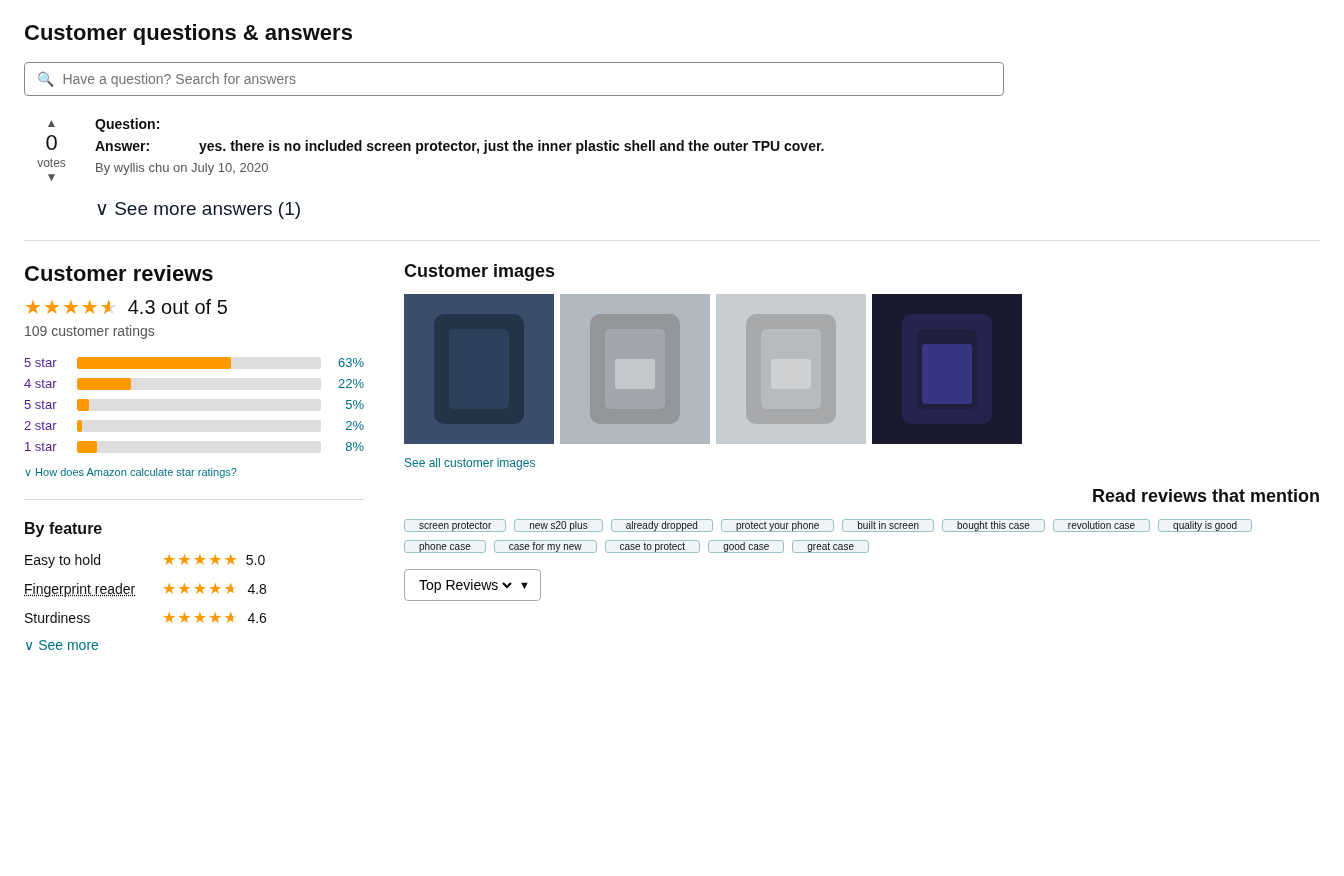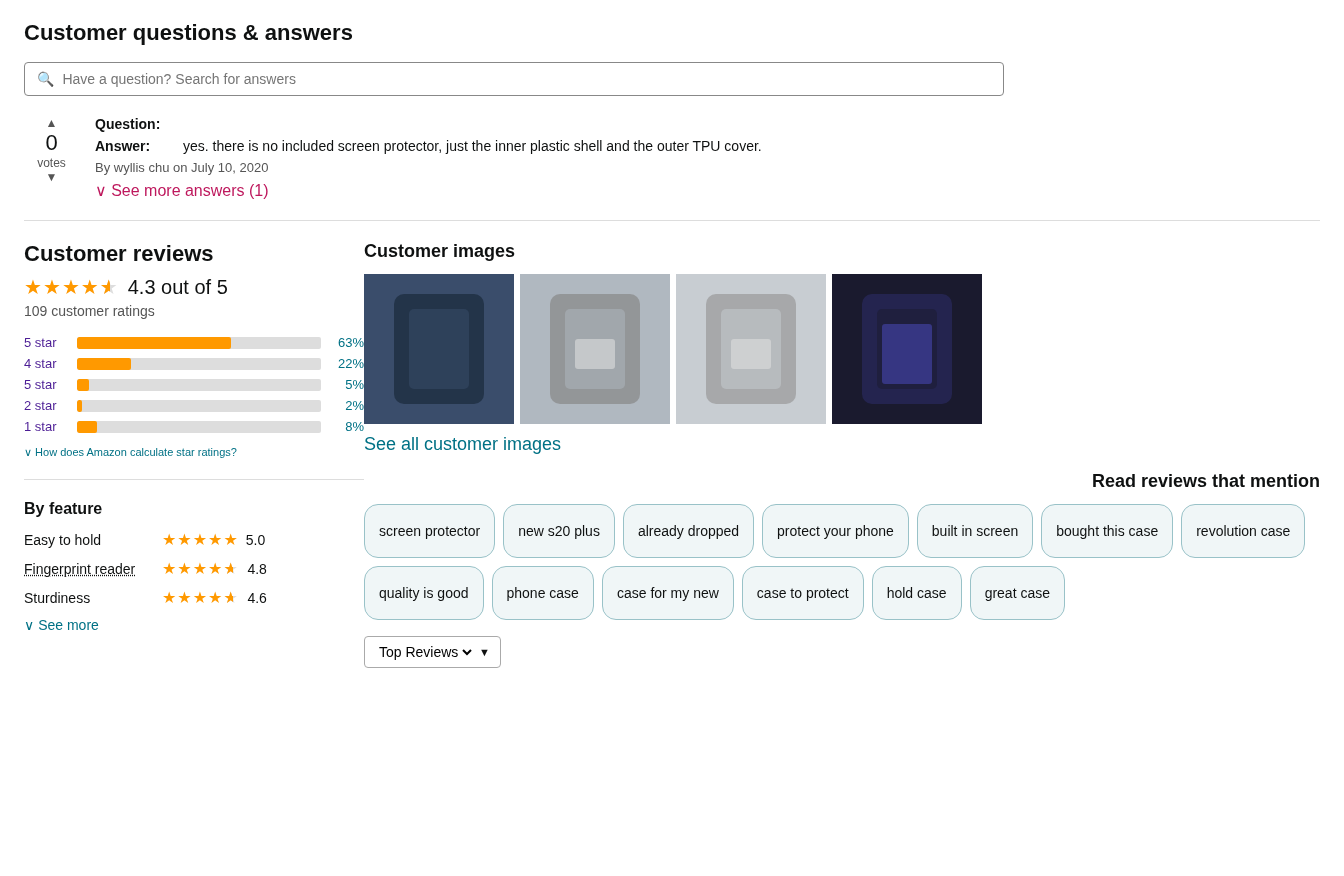--- a/index.html
+++ b/index.html
@@ -11,31 +11,31 @@
     .search-bar input { border: none; outline: none; font-size: 14px; color: #555; width: 100%; }
     .search-icon { margin-right: 8px; color: #555; }
 
     .qa-block { display: flex; gap: 16px; margin-bottom: 20px; }
     .vote-box { display: flex; flex-direction: column; align-items: center; min-width: 55px; }
     .vote-arrow { font-size: 12px; color: #555; cursor: pointer; user-select: none; }
     .vote-arrow.up { color: #555; }
     .vote-count { font-size: 22px; font-weight: 400; }
     .vote-label { font-size: 12px; color: #555; }
     .qa-content { flex: 1; }
-    .qa-row { display: flex; gap: 8px; margin-bottom: 6px; }
+    .qa-row { display: flex; gap: 24px; margin-bottom: 6px; }
     .qa-label { font-weight: 700; min-width: 80px; }
     .qa-question-text { color: #007185; text-decoration: none; }
-    .qa-answer-text { color: #0F1111; }
+    .qa-answer-text { color: #0F1111; font-weight: bold; }
     .qa-answer-meta { font-size: 13px; color: #555; margin-top: 4px; }
-    .qa-see-more { color: #be185d; text-decoration: none; font-size: 16px; display: block; margin-top: 6px; }
+    .qa-see-more { color: #0f172a; text-decoration: none; font-size: 19px; display: block; margin-top: 22px; }
 
     hr { border: none; border-top: 1px solid #ddd; margin: 20px 0; }
 
     
-    .reviews-layout { display: flex; }
+    .reviews-layout { display: flex; gap: 40px; }
     .reviews-left { min-width: 340px; max-width: 380px; }
     .reviews-right { flex: 1; }
 
     
     .rating-title { font-size: 22px; font-weight: 700; margin-bottom: 8px; }
     .overall-rating { display: flex; align-items: center; gap: 8px; margin-bottom: 4px; }
     .stars-display { display: flex; gap: 1px; }
     .star { font-size: 20px; }
     .star.full { color: #FF9900; }
     .rating-value { font-size: 20px; font-weight: 400; }
@@ -58,26 +58,26 @@
     .feature-stars { display: flex; gap: 1px; }
     .feature-star { font-size: 16px; color: #FF9900; }
     .feature-val { font-size: 14px; font-weight: 400; color: #0F1111; }
     .see-more-link { color: #007185; text-decoration: none; font-size: 14px; }
 
     
     .images-title { font-size: 18px; font-weight: 700; margin-bottom: 12px; }
     .images-row { display: flex; gap: 6px; margin-bottom: 10px; }
     .customer-img { width: 150px; height: 150px; background: #ccc; overflow: hidden; }
     .customer-img svg { width: 100%; height: 100%; }
-    .see-all-link { color: #007185; text-decoration: none; font-size: 18px; }
+    .see-all-link { color: #007185; text-decoration: none; font-size: 12px; }
 
     
     .mentions-title { font-size: 18px; font-weight: 700; margin: 16px 0 12px; text-align: right; }
     .mentions-grid { display: flex; flex-wrap: wrap; gap: 8px; margin-bottom: 16px; }
-    .mention-tag { border: 1px solid #99C2C8; background: #f0f6f7; color: #0F1111; padding: 18px 14px; font-size: 14px; border-radius: 14px; cursor: pointer; white-space: nowrap; }
+    .mention-tag { border: 1px solid #99C2C8; background: #f0f6f7; color: #0F1111; padding: 0 14px; font-size: 10px; border-radius: 3px; cursor: pointer; white-space: nowrap; }
 
     
     .sort-dropdown { display: inline-flex; align-items: center; border: 1px solid #aaa; border-radius: 4px; padding: 6px 10px; font-size: 14px; background: #fff; cursor: pointer; }
     .sort-dropdown select { border: none; outline: none; background: transparent; font-size: 14px; cursor: pointer; }
   </style>
 </head>
 <body>
 
 <h2 class="section-title">Customer questions &amp; answers</h2>
 
@@ -262,21 +262,21 @@
         <span class="mention-tag">new s20 plus</span>
         <span class="mention-tag">already dropped</span>
         <span class="mention-tag">protect your phone</span>
         <span class="mention-tag">built in screen</span>
         <span class="mention-tag">bought this case</span>
         <span class="mention-tag">revolution case</span>
         <span class="mention-tag">quality is good</span>
         <span class="mention-tag">phone case</span>
         <span class="mention-tag">case for my new</span>
         <span class="mention-tag">case to protect</span>
-        <span class="mention-tag">hold case</span>
+        <span class="mention-tag">good case</span>
         <span class="mention-tag">great case</span>
       </div>
 
     <div style="margin-top:14px;">
       <div class="sort-dropdown">
         <select id="sort-select"><option value="Top Reviews">Top Reviews</option><option value="Most Recent">Most Recent</option></select>
         <span style="margin-left:4px;font-size:11px;">▼</span>
       </div>
     </div>
   </div>

